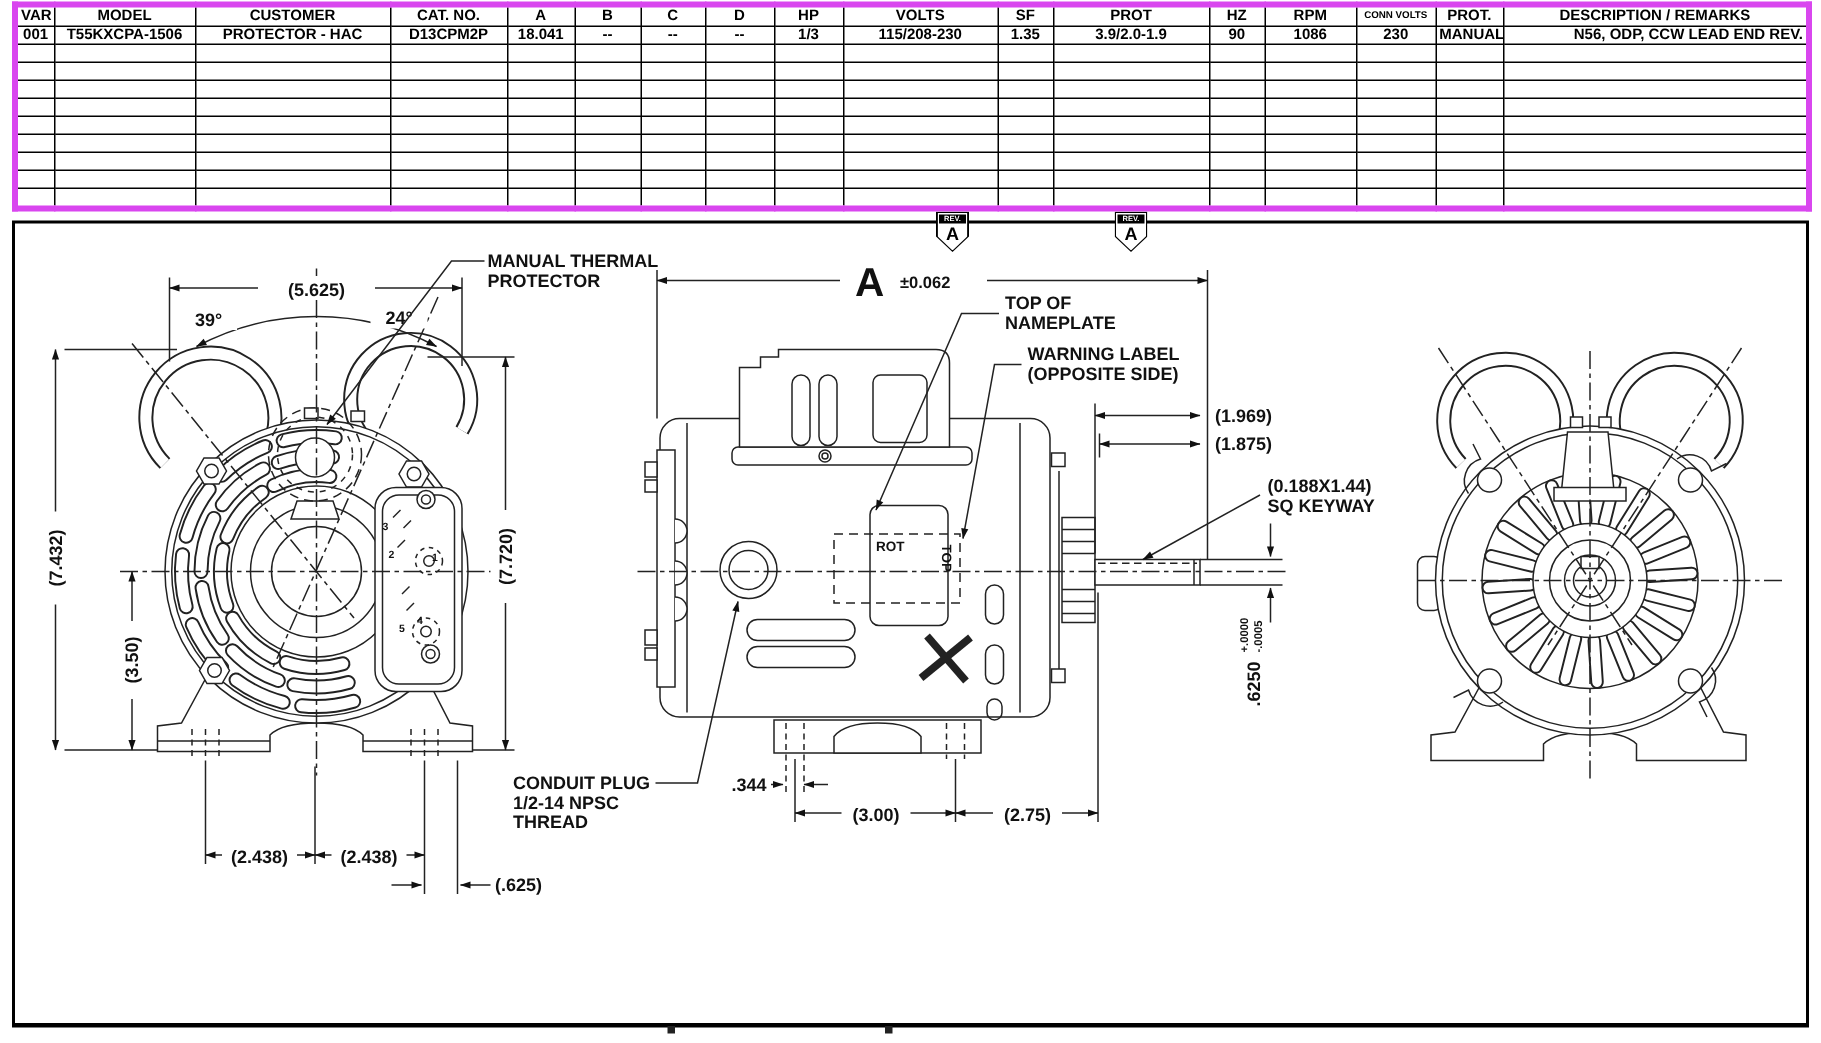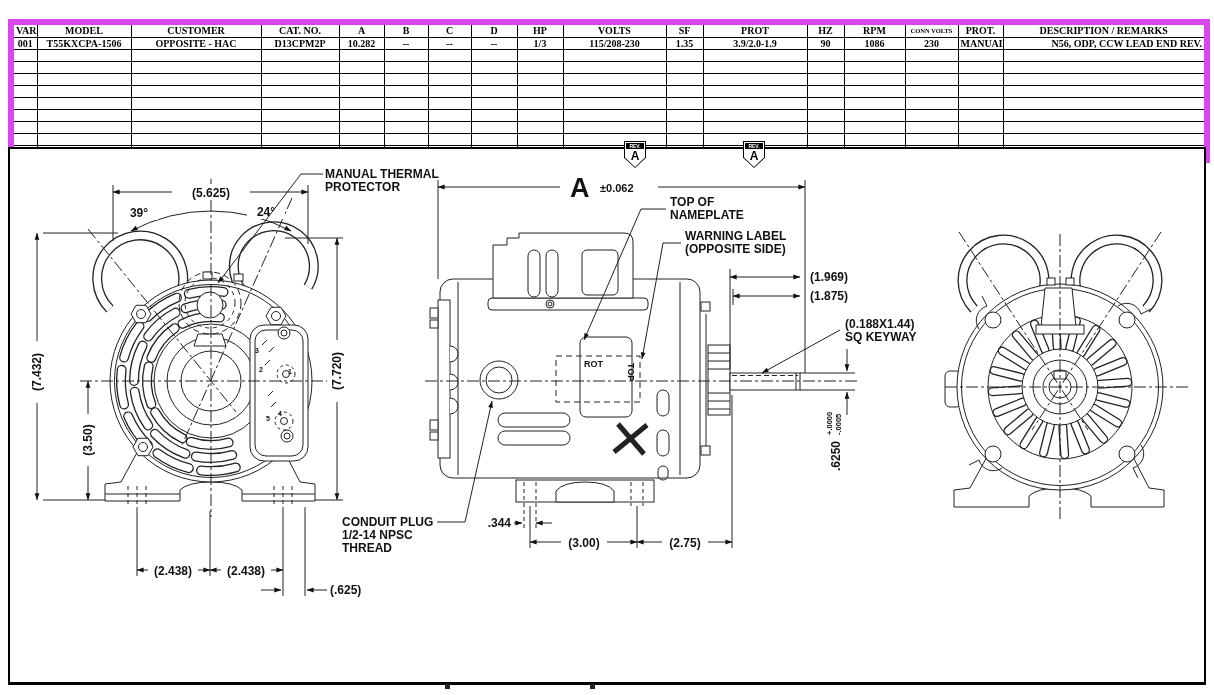--- a/index.html
+++ b/index.html
@@ -1,17 +1,17 @@
 <!DOCTYPE html>
 <html><head>
 <meta charset="utf-8">
 <style>
   html,body{margin:0;padding:0;background:#fff;}
   .sheet{position:relative;width:1214px;height:695px;background:#fff;font-family:"Liberation Sans",sans-serif;color:#000;}
-  table.spec{position:absolute;left:8px;top:19px;width:1198px;border-collapse:collapse;table-layout:fixed;border:6px solid #d946ef;font-family:Liberation Serif, serif;}
+  table.spec{position:absolute;left:8px;top:1px;width:1198px;border-collapse:collapse;table-layout:fixed;border:4px solid #d946ef;}
   table.spec th,table.spec td{border:1px solid #000;font-size:10px;font-weight:bold;text-align:center;padding:0 2px;overflow:hidden;white-space:nowrap;height:11px;line-height:11px;}
   table.spec th{height:12px;line-height:12px;}
   table.spec th.small{font-size:6.5px;}
   table.spec td.left{text-align:right;}
   .frame{position:absolute;left:8px;top:147px;width:1194px;height:533px;border:2px solid #000;border-bottom-width:3px;background:#fff;}
   svg{display:block;}
   .flag{position:absolute;width:22px;height:27px;background:#000;clip-path:polygon(0 0,100% 0,100% 62%,50% 100%,0 62%);z-index:5;}
   .flag .in{position:absolute;left:1px;top:1px;width:20px;height:25px;background:#fff;clip-path:polygon(0 0,100% 0,100% 62%,50% 100%,0 62%);}
   .flag .bar{position:absolute;left:2px;top:2px;width:18px;height:6px;background:#000;color:#fff;font-size:5px;line-height:6px;text-align:center;font-weight:bold;}
   .flag .ltr{position:absolute;left:0;top:8px;width:22px;text-align:center;font-size:12px;font-weight:bold;color:#000;}
@@ -63,23 +63,23 @@
         <th>RPM</th>
         <th class="small">CONN VOLTS</th>
         <th>PROT.</th>
         <th>DESCRIPTION / REMARKS</th>
       </tr>
     </thead>
     <tbody id="spec-body">
       <tr>
         <td>001</td>
         <td>T55KXCPA-1506</td>
-        <td>OPPOSITE - HAC</td>
+        <td>PROTECTOR - HAC</td>
         <td>D13CPM2P</td>
-        <td>10.282</td>
+        <td>18.041</td>
         <td>--</td>
         <td>--</td>
         <td>--</td>
         <td>1/3</td>
         <td>115/208-230</td>
         <td>1.35</td>
         <td>3.9/2.0-1.9</td>
         <td>90</td>
         <td>1086</td>
         <td>230</td>

